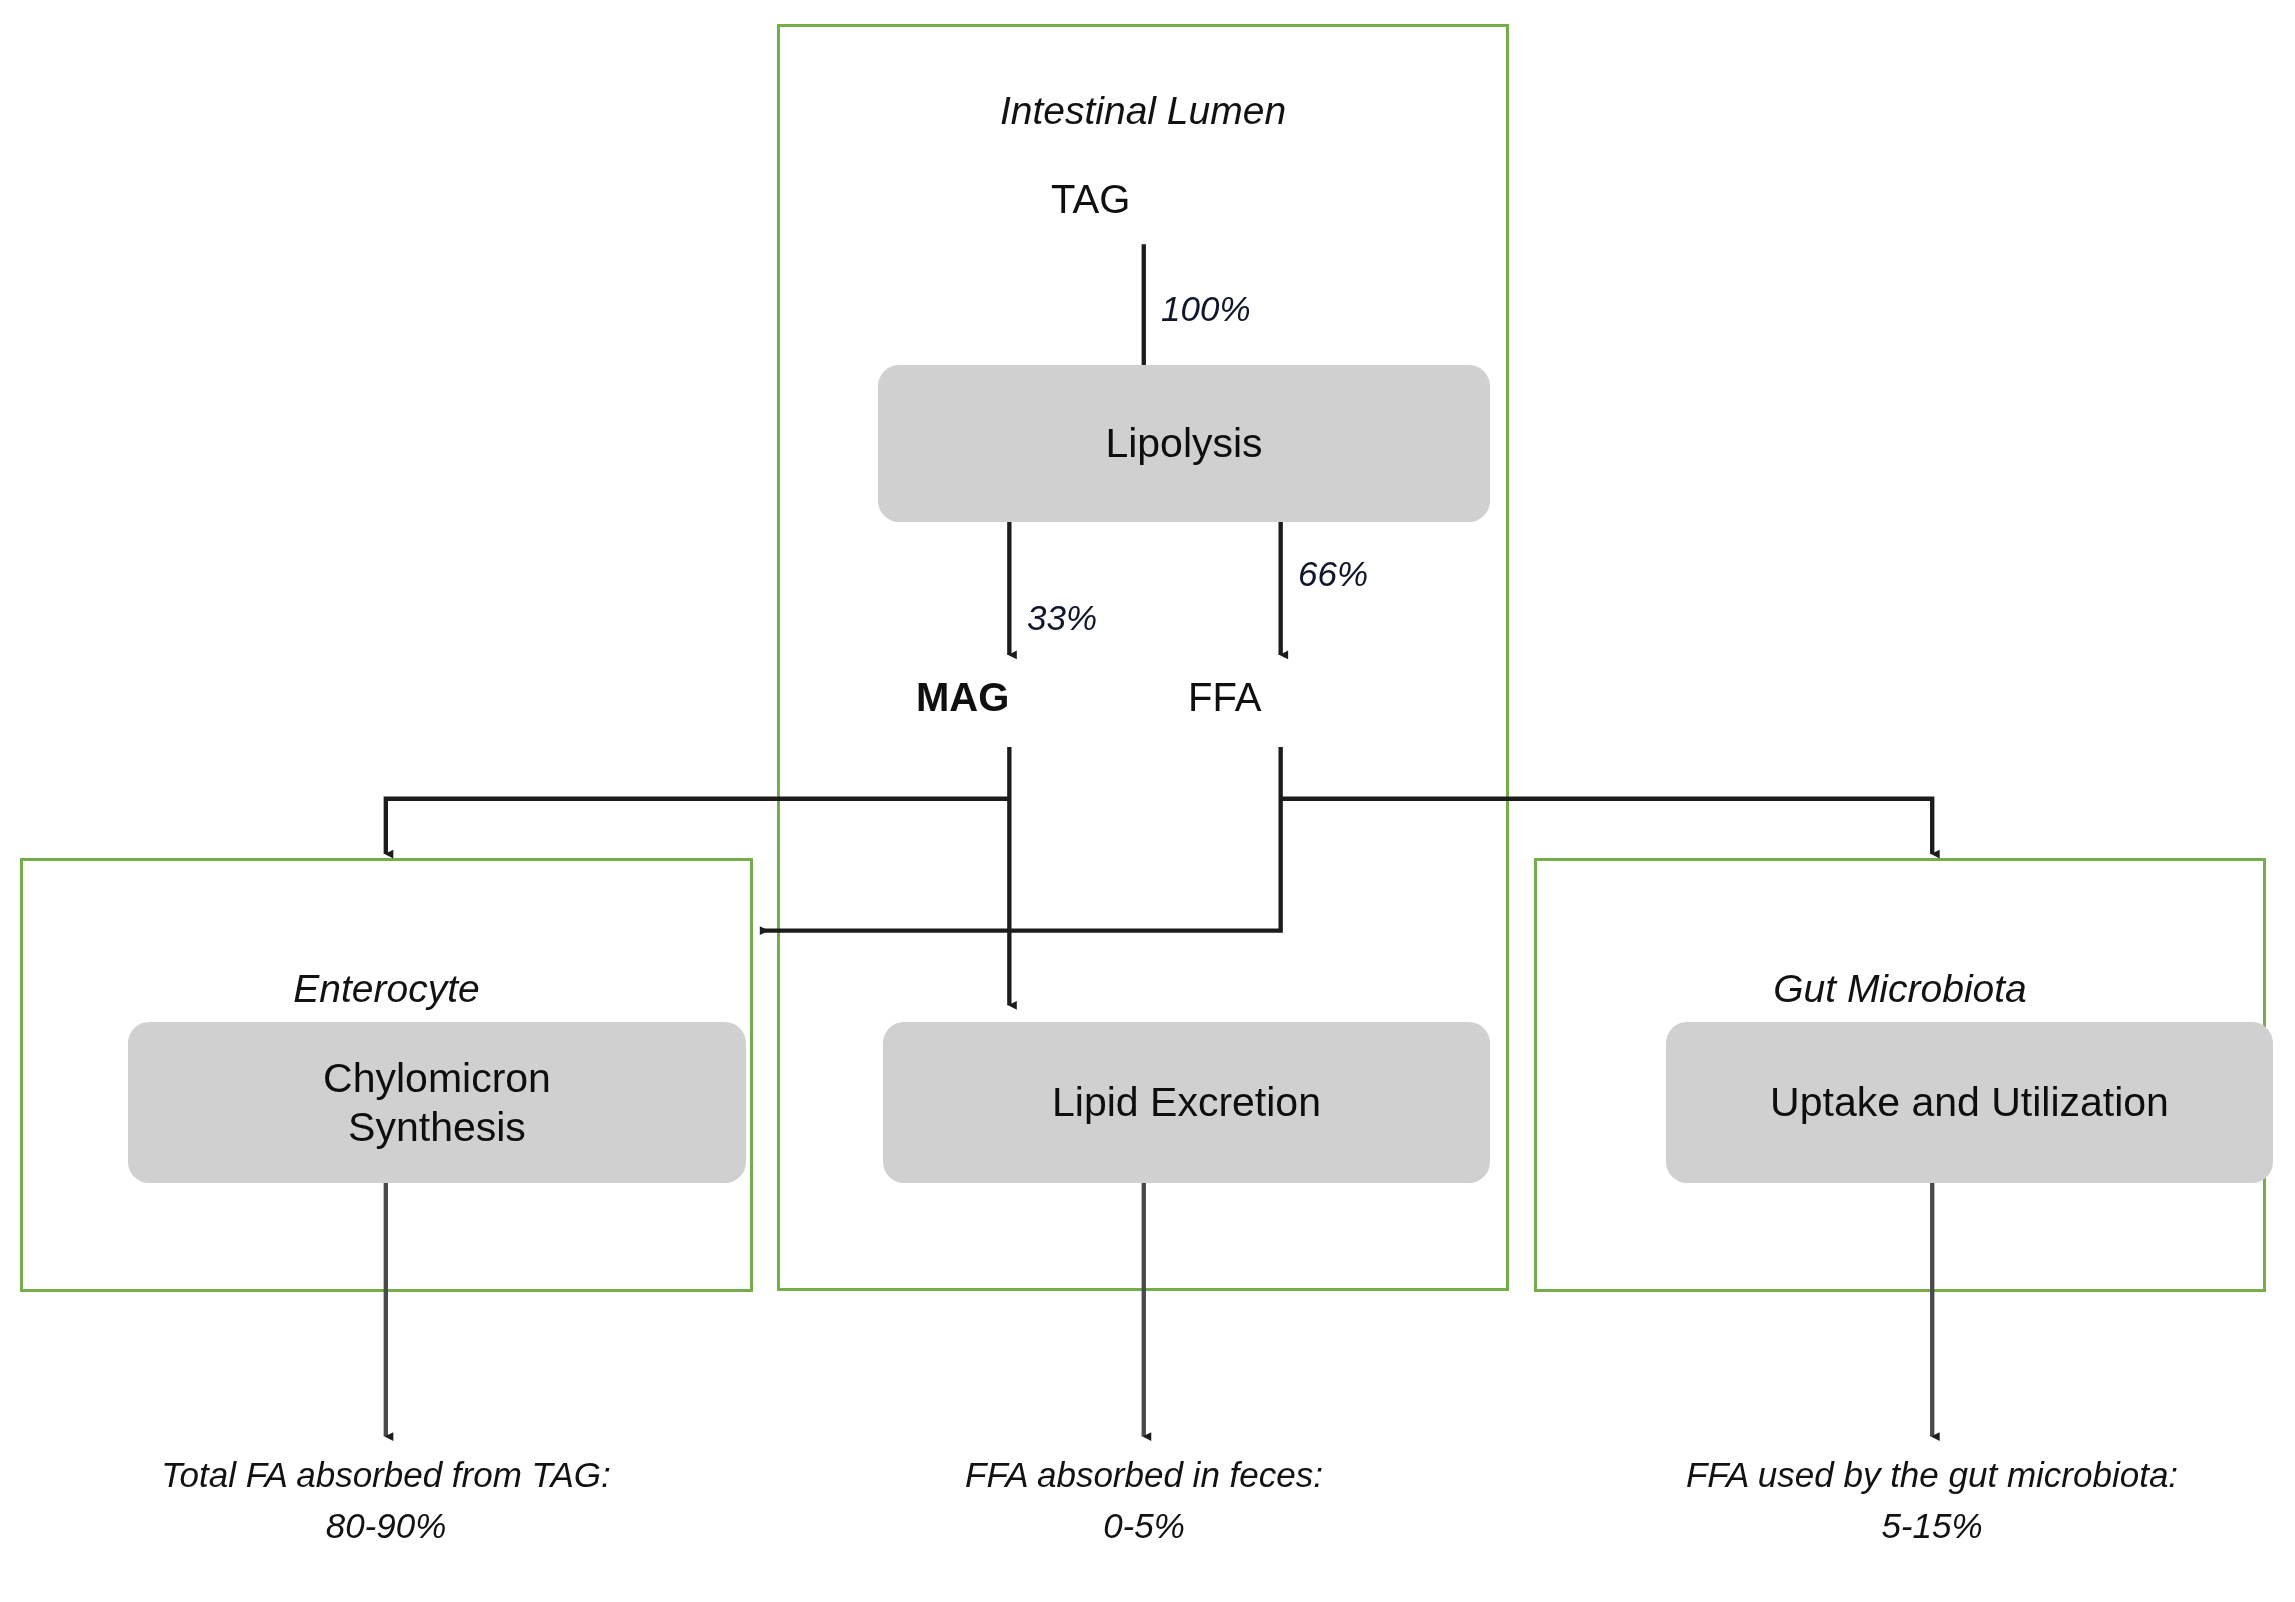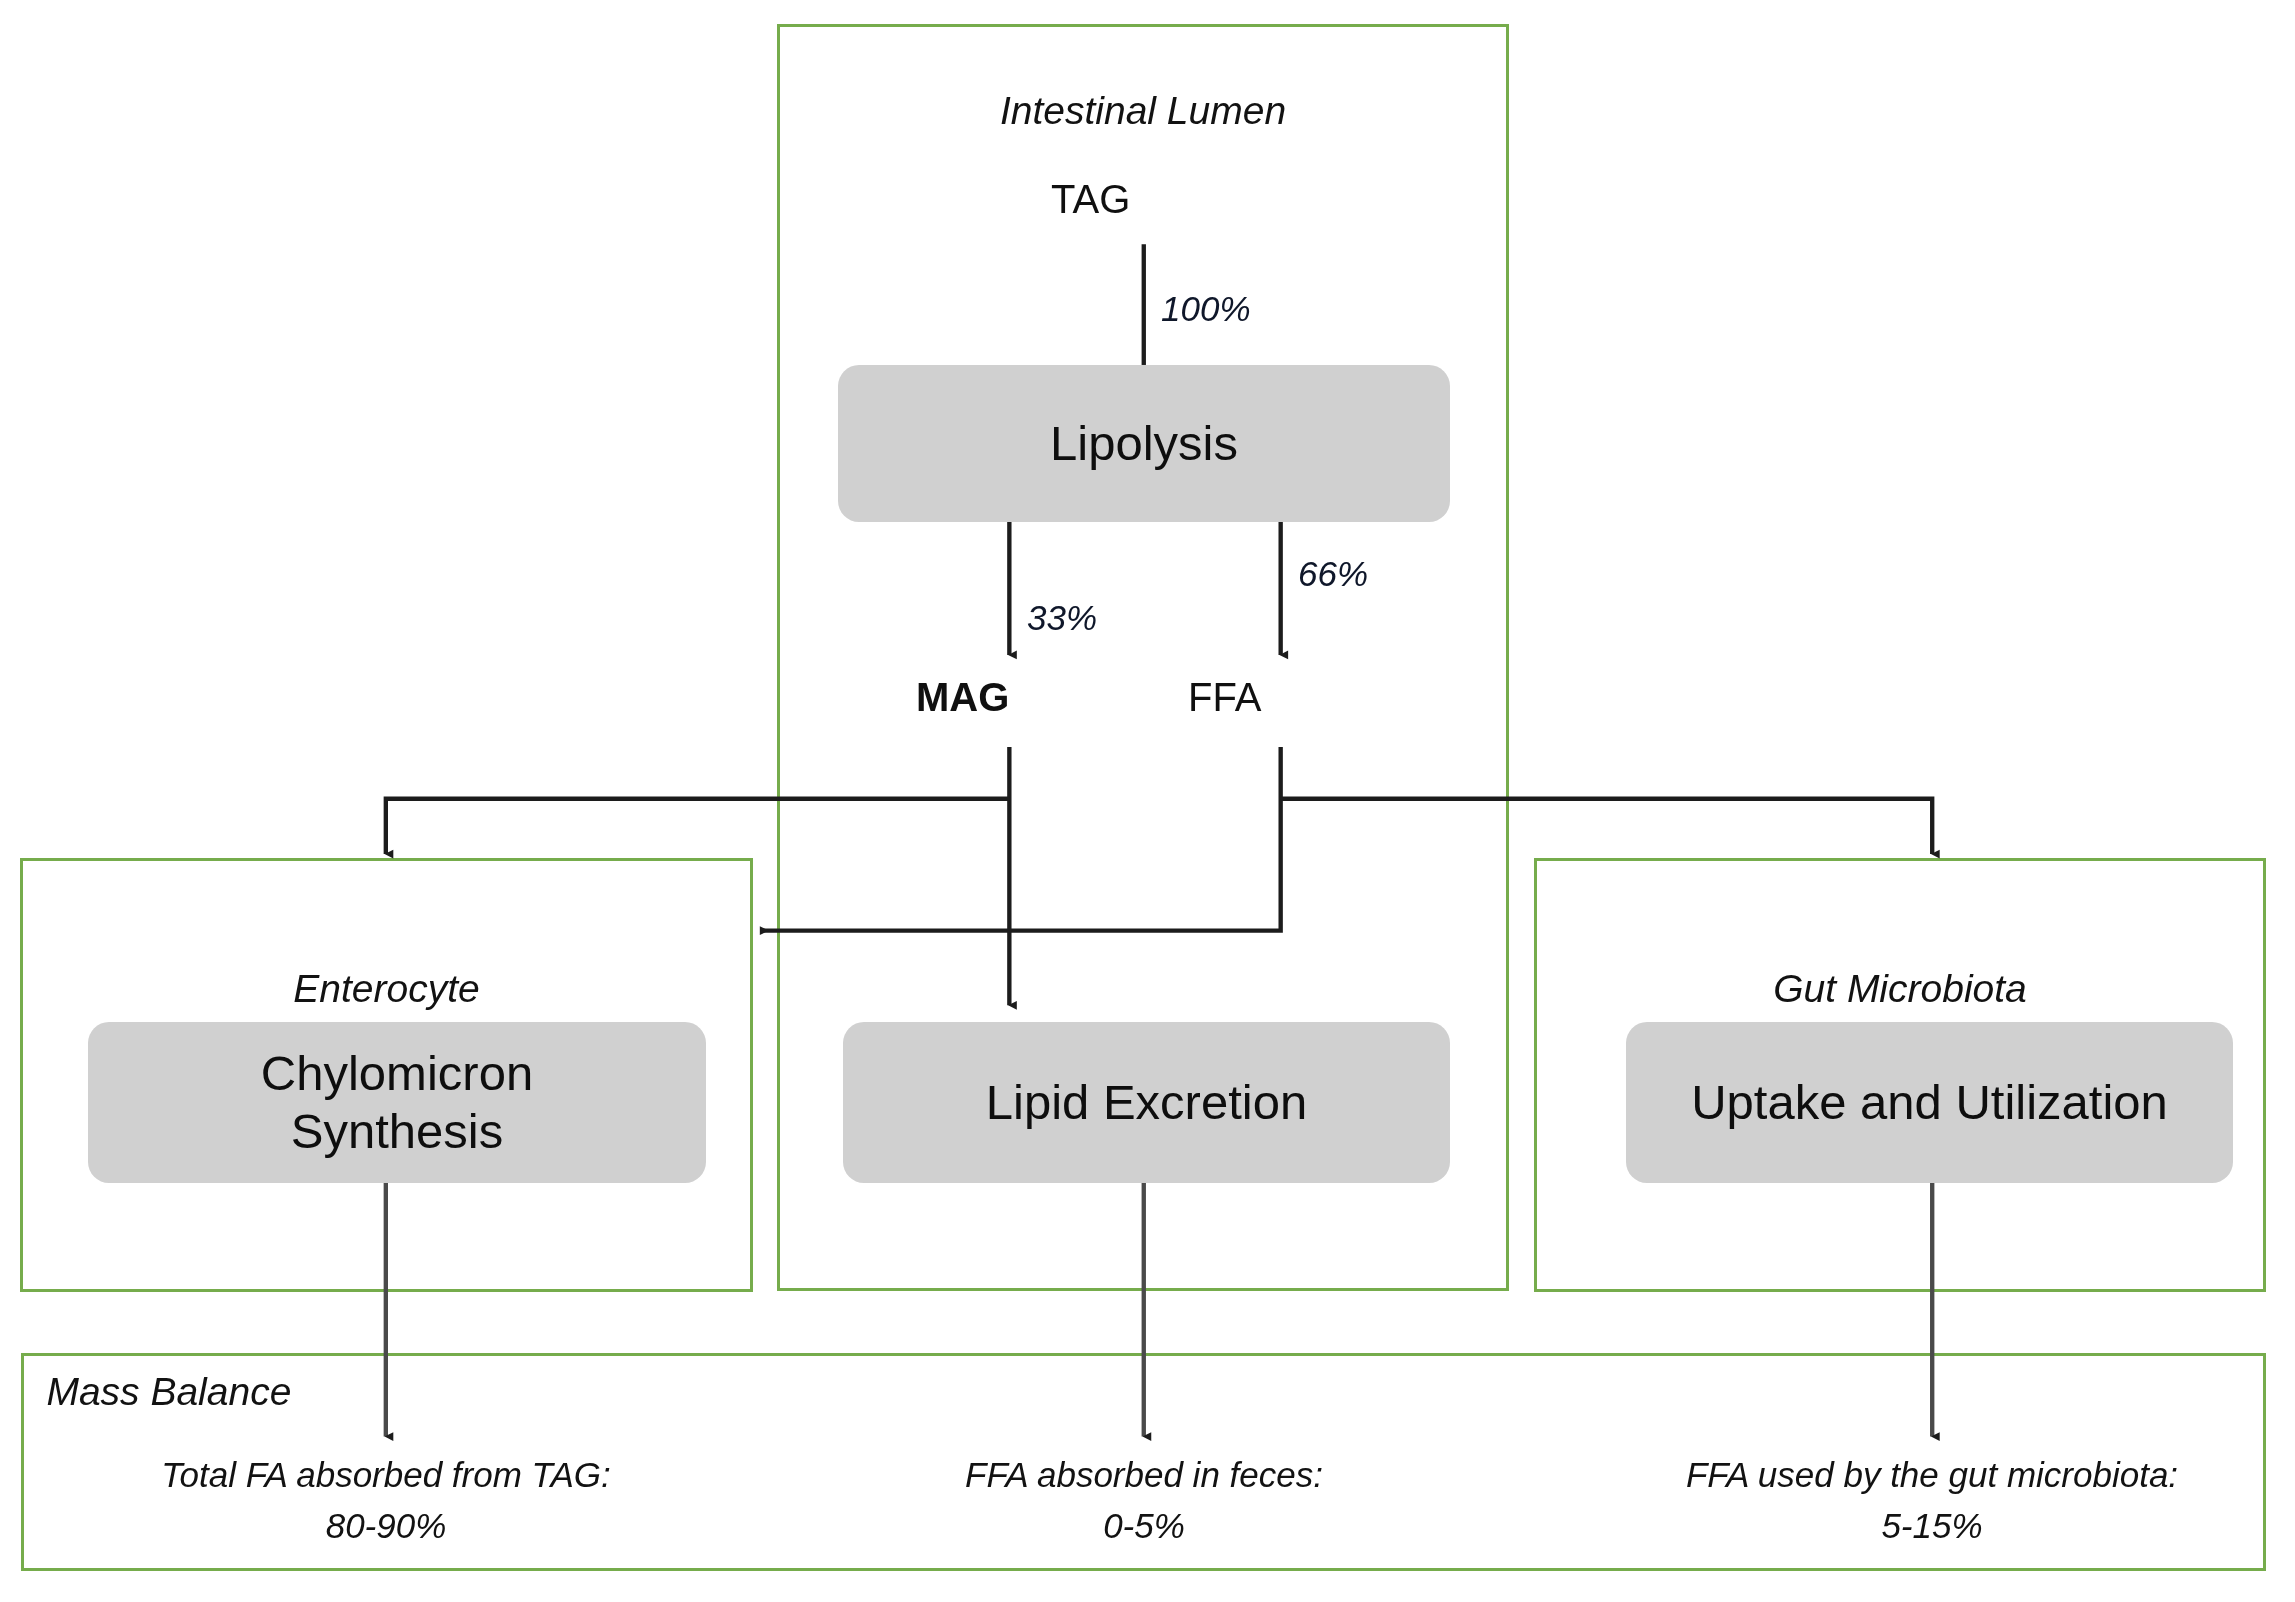--- a/index.html
+++ b/index.html
@@ -41,23 +41,24 @@
   .process-node {
     position: absolute;
     background: #d0d0d0;
     border-radius: 21px;
     box-sizing: border-box;
     display: flex;
     align-items: center;
     justify-content: center;
     text-align: center;
     color: #0e0e0e;
-    font-size: 49px;
+    font-size: 41px;
     line-height: 1.18;
     font-family: "Liberation Sans", sans-serif;
+    margin-left: 40px;
   }
   
   .metabolite {
     position: absolute;
     font-size: 40px;
     color: #101010;
     white-space: nowrap;
     font-family: "Liberation Sans", sans-serif;
   }
   
@@ -99,23 +100,20 @@
   </div>
 
   <div class="compartment" style="left:20px; top:858px; width:733px; height:434px;">
     <div class="compartment-title centered" style="top:106px;">Enterocyte</div>
   </div>
 
   <div class="compartment" style="left:1534px; top:858px; width:732px; height:434px;">
     <div class="compartment-title centered" style="top:106px;">Gut Microbiota</div>
   </div>
 
-  <div class="compartment" style="left:21px; top:1353px; width:2245px; height:218px;">
-    <div class="compartment-title" style="left:22.4px; top:13.7px;">Mass Balance</div>
-  </div>
 
   <svg id="connectors" viewBox="0 0 3688 2575" xmlns="http://www.w3.org/2000/svg">
     <defs>
       <marker id="arrowDown" markerWidth="16" markerHeight="16" refX="8" refY="13" orient="auto" markerUnits="userSpaceOnUse">
         <path d="M1,1 L15,1 L8,15 Z" fill="#1c1c1c"></path>
       </marker>
       <marker id="arrowLeft" markerWidth="16" markerHeight="16" refX="14" refY="8" orient="auto" markerUnits="userSpaceOnUse">
         <path d="M15,1 L15,15 L1,8 Z" fill="#1c1c1c"></path>
       </marker>
     </defs>

